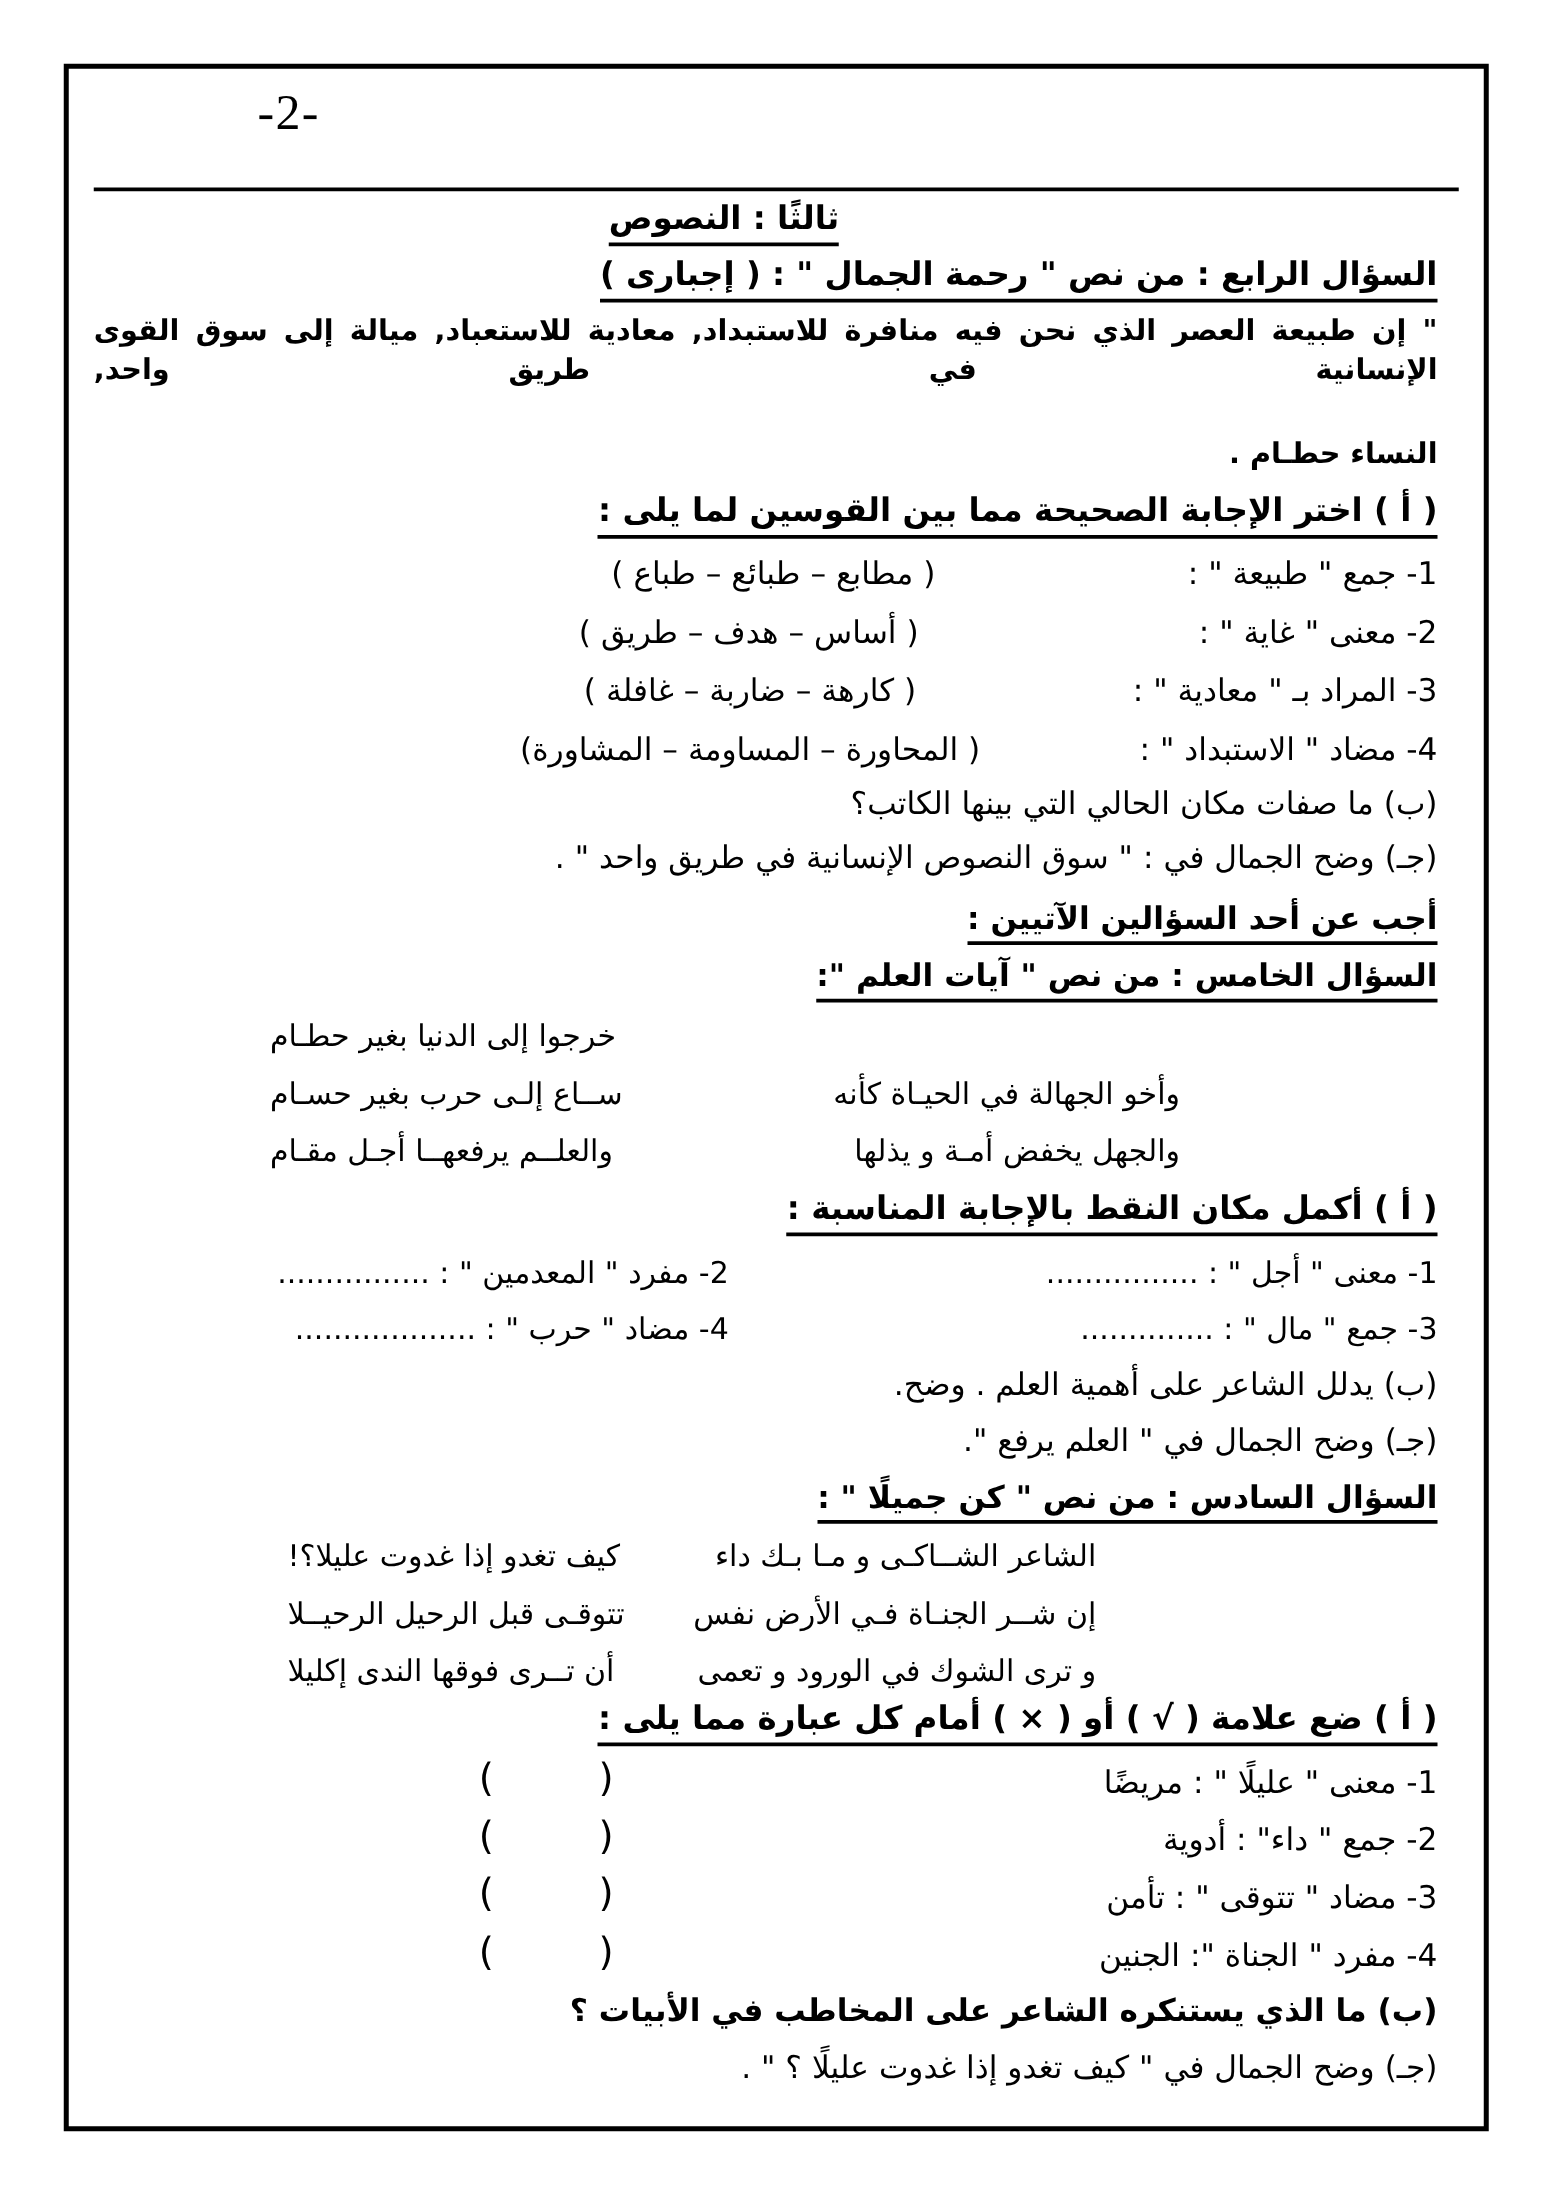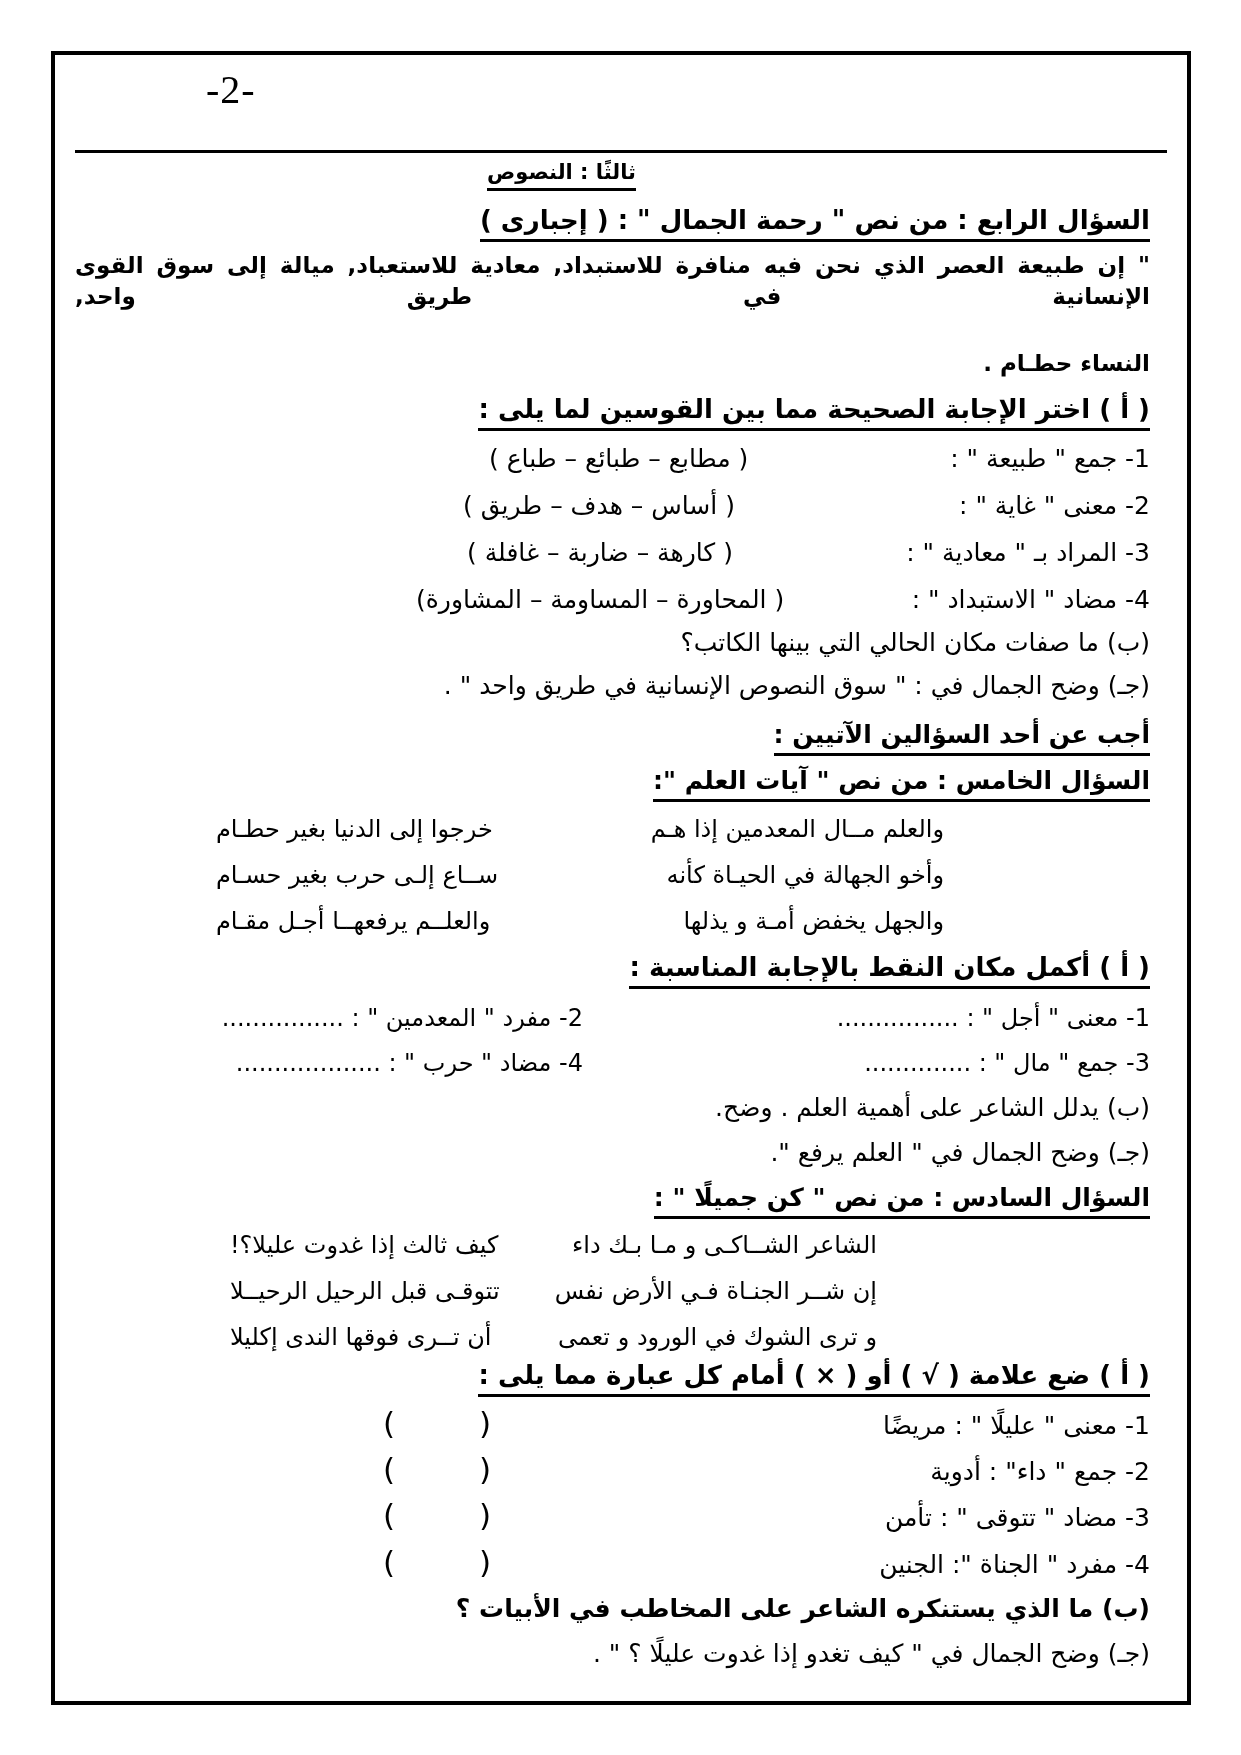--- a/index.html
+++ b/index.html
@@ -5,21 +5,21 @@
   html,body{margin:0;padding:0;background:#ffffff;}
   .page{position:relative;width:1241px;height:1755px;background:#fff;overflow:hidden;
         font-family:"DejaVu Sans",sans-serif;color:#000;}
   .frame{position:absolute;left:51px;top:51px;width:1132px;height:1646px;border:4px solid #000;}
   .pageno{position:absolute;left:206px;top:66px;font-family:"Liberation Serif",serif;
           font-size:40px;letter-spacing:1px;}
   .divider{position:absolute;left:75px;top:150px;width:1092px;height:3px;background:#000;}
   .row{position:absolute;direction:rtl;white-space:nowrap;line-height:1.35;}
   .b{font-weight:bold;}
   .u{border-bottom:3px solid #000;padding-bottom:4px;}
-  .center-head{font-size:21px;}
+  .center-head{font-size:26px;}
   .head{font-size:26px;}
   .passage{width:1075px;white-space:normal;text-align:justify;text-align-last:justify;
            font-weight:bold;font-size:23px;}
   .passage-end{font-weight:bold;font-size:23px;}
   .item{font-size:25px;}
   .opt{font-size:25px;}
   .verse{font-size:24px;}
   .fill{font-size:24px;}
   .parens{position:absolute;display:flex;justify-content:space-between;width:108px;
           font-size:31px;font-family:"DejaVu Sans",sans-serif;}
@@ -64,21 +64,20 @@
   <div class="row item" style="right:91px;top:669px;">(جـ) وضح الجمال في : " سوق النصوص الإنسانية في طريق واحد " .</div>
 
   <div class="row item b" style="right:91px;top:718px;">
     <span class="u">أجب عن أحد السؤالين الآتيين :</span>
   </div>
 
   <div class="row item b" style="right:91px;top:764px;">
     <span class="u">السؤال الخامس : من نص " آيات العلم ":</span>
   </div>
 
-  <div class="row verse" style="right:297px;top:813px;">والعلم مــال المعدمين إذا هـم</div>
   <div class="row verse" style="left:216px;top:813px;">خرجوا إلى الدنيا بغير حطـام</div>
   <div class="row verse" style="right:297px;top:859px;">وأخو الجهالة في الحيـاة كأنه</div>
   <div class="row verse" style="left:216px;top:859px;">ســاع إلـى حرب بغير حسـام</div>
   <div class="row verse" style="right:297px;top:905px;">والجهل يخفض أمـة و يذلها</div>
   <div class="row verse" style="left:216px;top:905px;">والعلــم يرفعهــا أجـل مقـام</div>
 
   <div class="row head b" style="right:91px;top:950px;">
     <span class="u">( أ ) أكمل مكان النقط بالإجابة المناسبة :</span>
   </div>
 
@@ -88,21 +87,21 @@
   <div class="row fill" style="right:658px;top:1047px;">4- مضاد " حرب " : ...................</div>
 
   <div class="row item" style="right:91px;top:1091px;">(ب) يدلل الشاعر على أهمية العلم . وضح.</div>
   <div class="row item" style="right:91px;top:1136px;">(جـ) وضح الجمال في " العلم يرفع  ".</div>
 
   <div class="row item b" style="right:91px;top:1181px;">
     <span class="u">السؤال السادس : من نص " كن جميلًا " :</span>
   </div>
 
   <div class="row verse" style="right:364px;top:1229px;">الشاعر الشــاكـى و مـا بـك داء</div>
-  <div class="row verse" style="left:230px;top:1229px;">كيف ثالث إذا غدوت عليلا؟!</div>
+  <div class="row verse" style="left:230px;top:1229px;">كيف تغدو إذا غدوت عليلا؟!</div>
   <div class="row verse" style="right:364px;top:1275px;">إن شــر الجنـاة فـي الأرض نفس</div>
   <div class="row verse" style="left:230px;top:1275px;">تتوقـى قبل الرحيل الرحيــلا</div>
   <div class="row verse" style="right:364px;top:1321px;">و ترى الشوك في الورود و تعمى</div>
   <div class="row verse" style="left:230px;top:1321px;">أن تــرى فوقها الندى إكليلا</div>
 
   <div class="row head b" style="right:91px;top:1358px;">
     <span class="u">( أ ) ضع علامة ( √ ) أو ( × ) أمام كل عبارة مما يلى :</span>
   </div>
 
   <div class="row item" style="right:91px;top:1409px;">1- معنى " عليلًا " : مريضًا</div>

